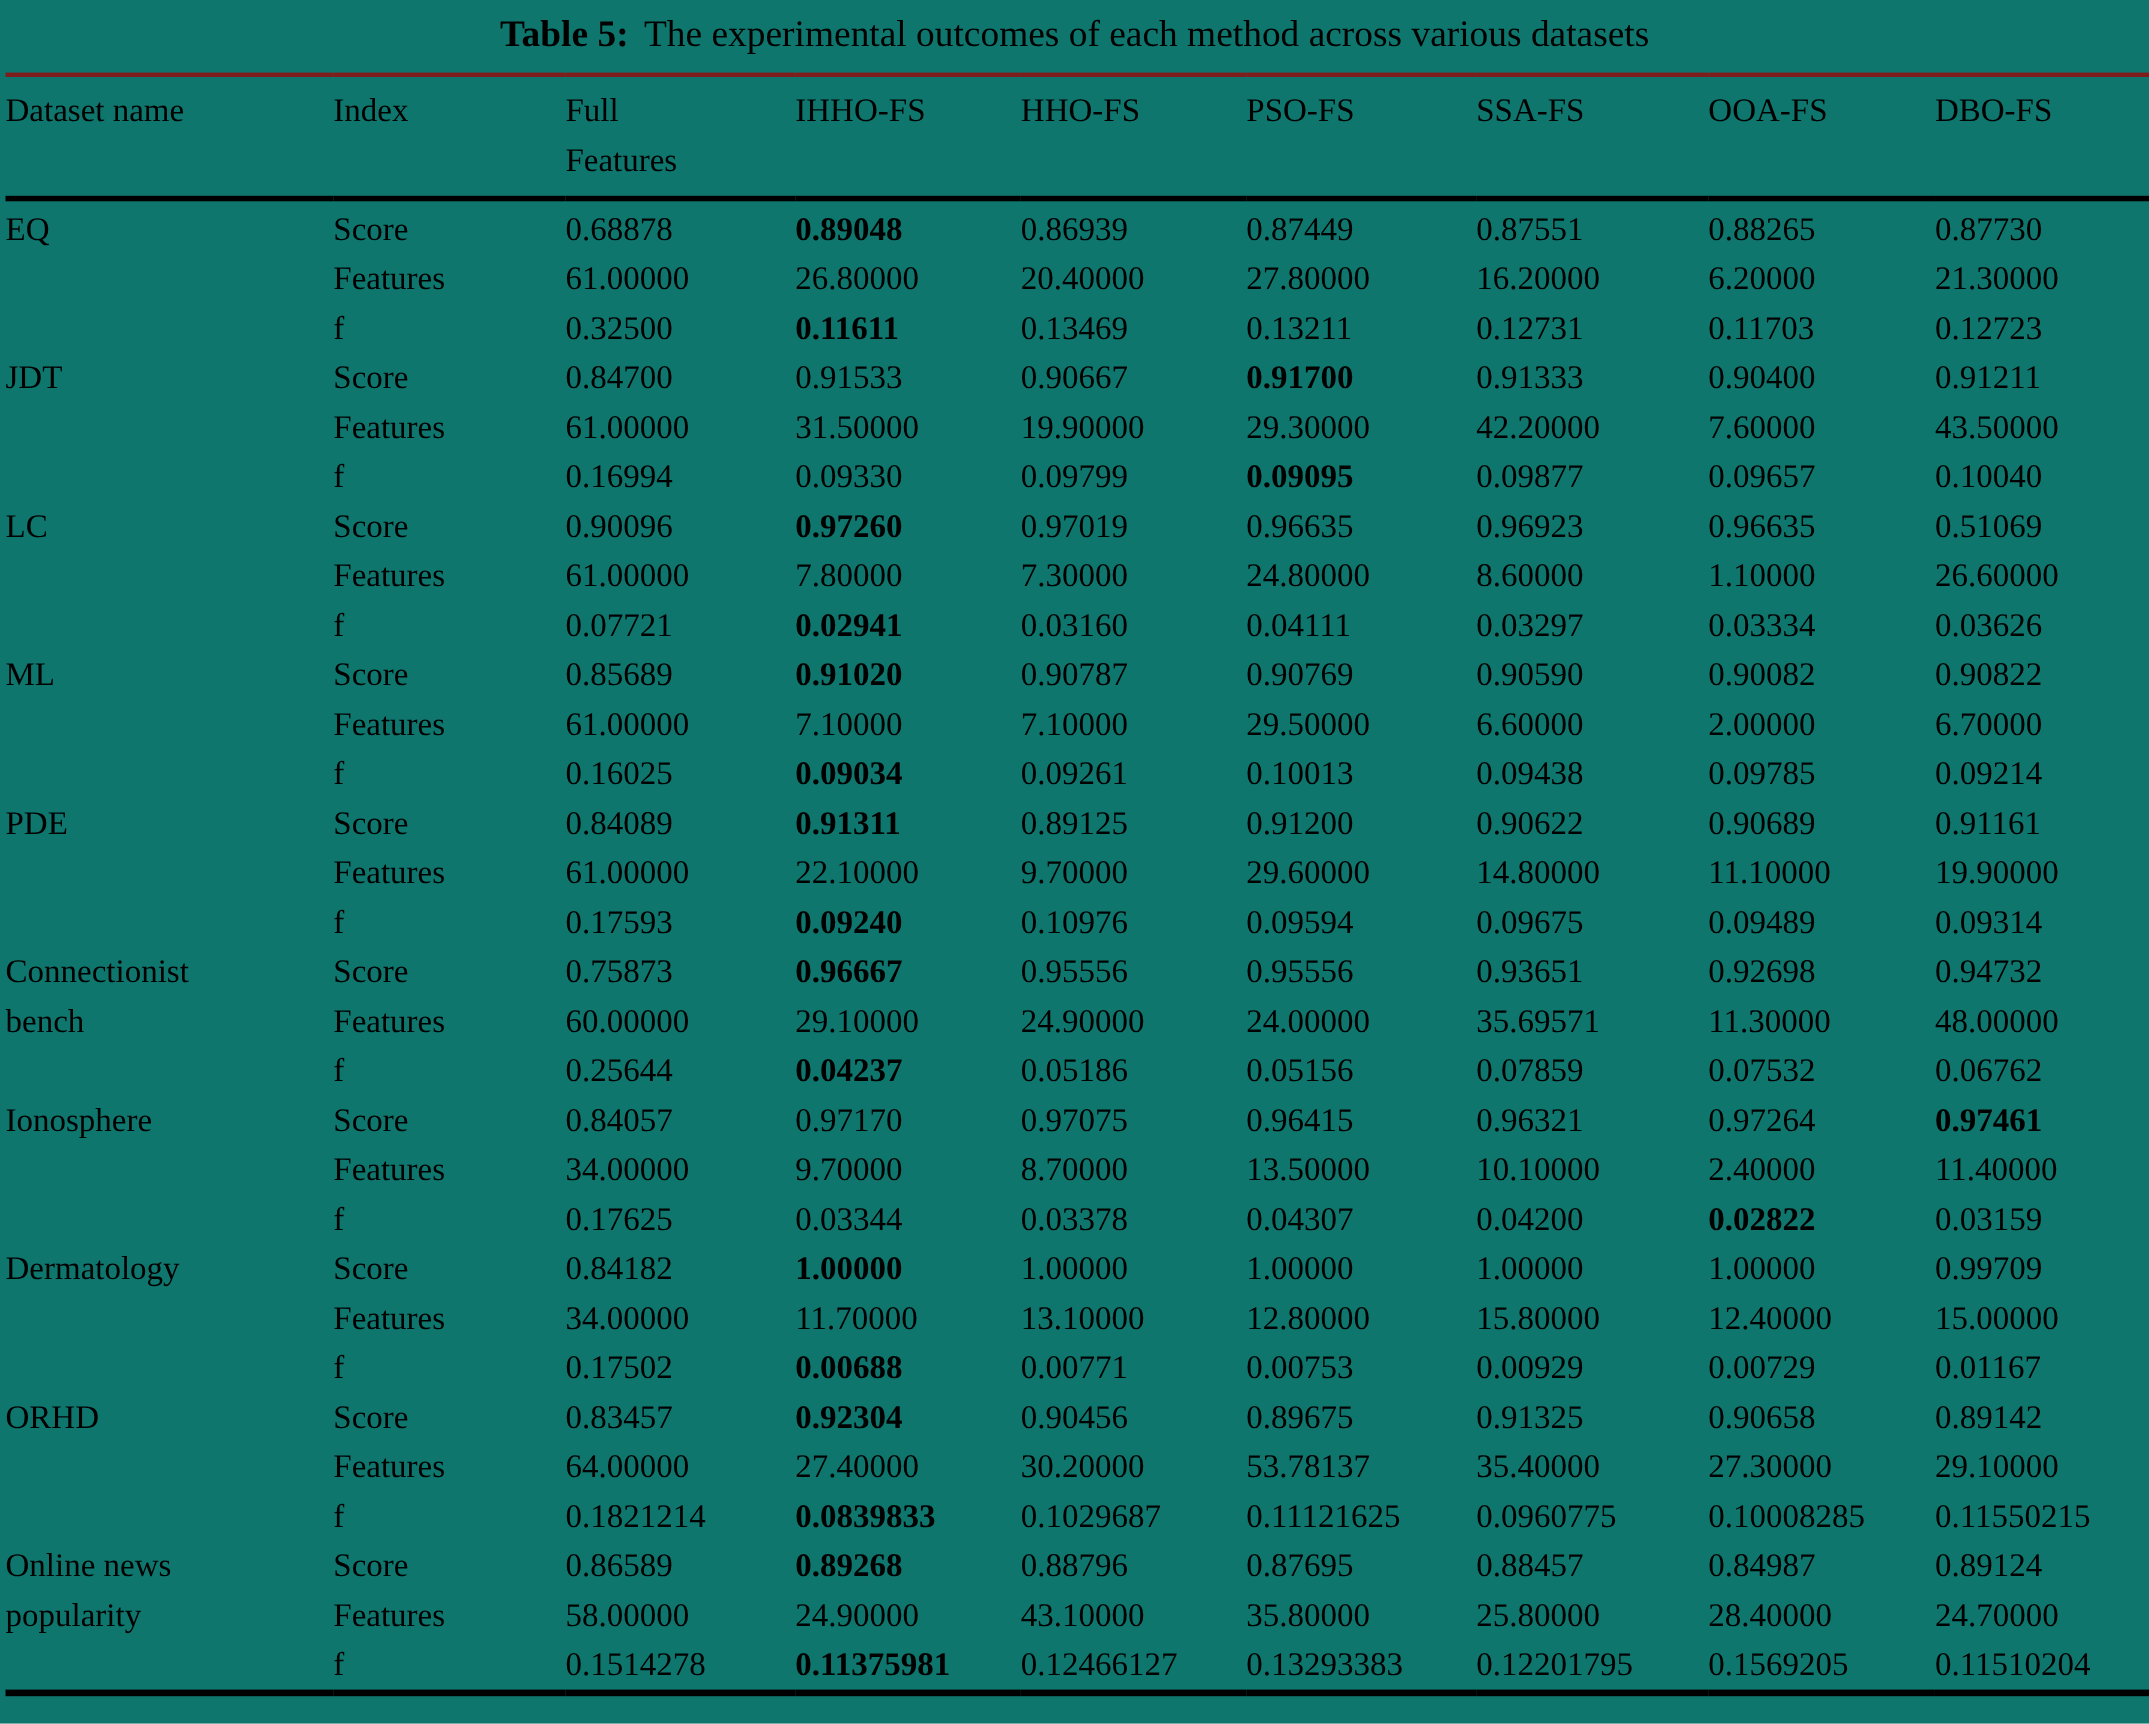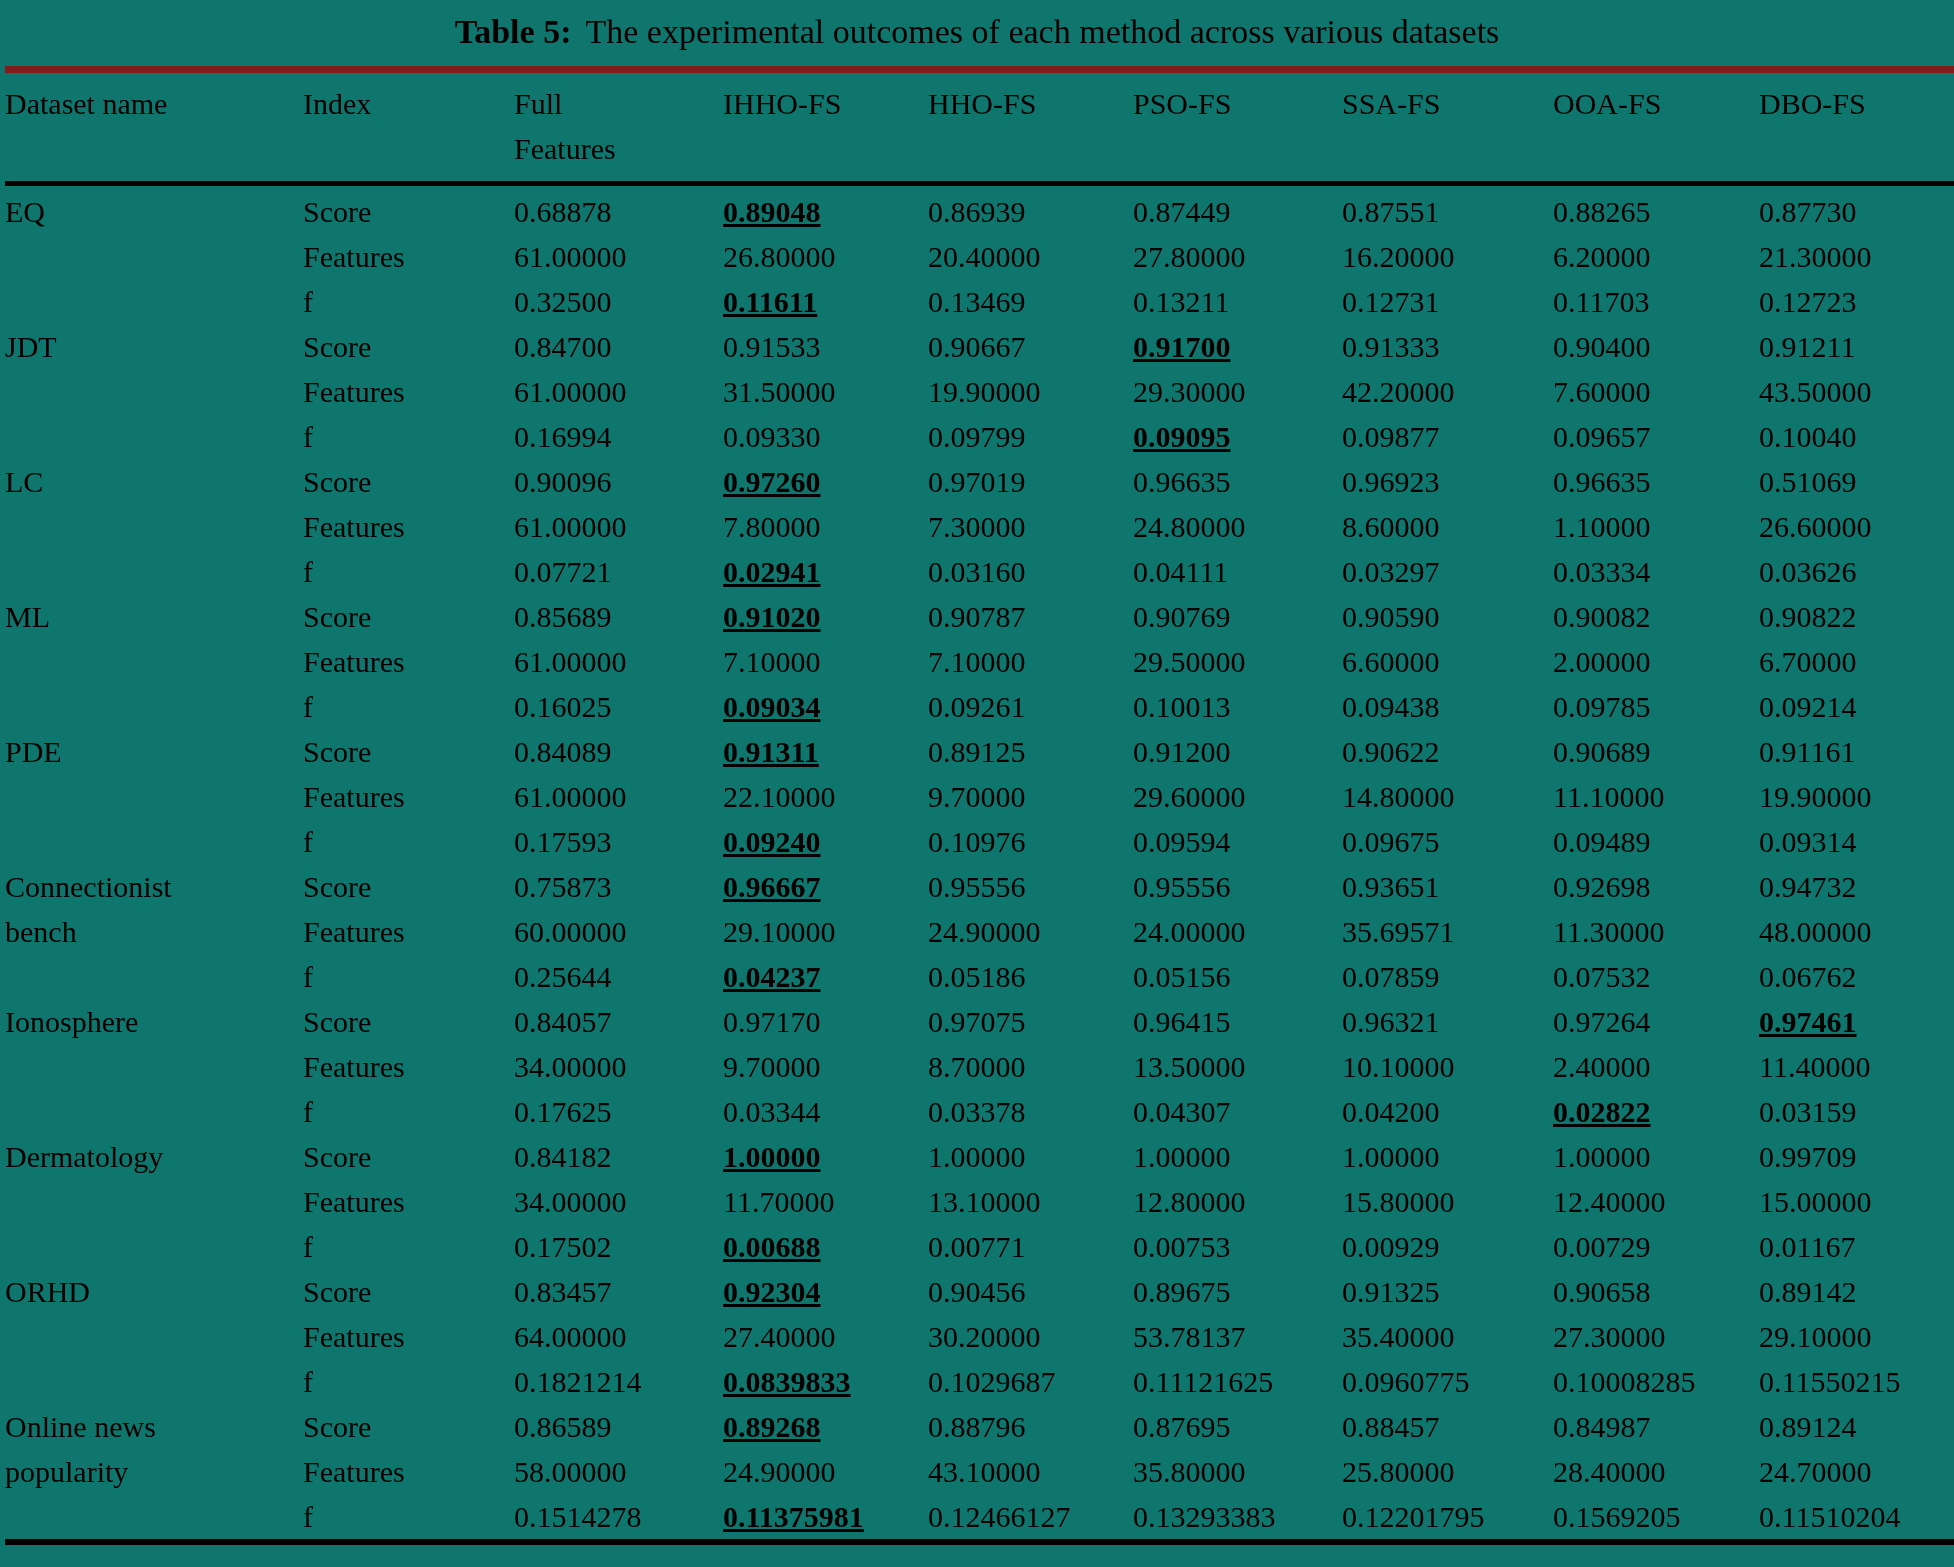--- a/index.html
+++ b/index.html
@@ -25,21 +25,21 @@
   }
   .title .title-label {
     font-weight: bold;
     margin-right: 14px;
   }
   table.results {
     width: 1949px;
     margin-left: 5px;
     border-collapse: collapse;
     table-layout: fixed;
-    border-top: 7px solid #7f1d1d;
+    border-top: 4px solid #7f1d1d;
     border-bottom: 6px solid #000000;
   }
   col.c-dataset { width: 298px; }
   col.c-index   { width: 211px; }
   col.c-full    { width: 209px; }
   col.c-ihho    { width: 205px; }
   col.c-hho     { width: 205px; }
   col.c-pso     { width: 209px; }
   col.c-ssa     { width: 211px; }
   col.c-ooa     { width: 206px; }
@@ -61,21 +61,21 @@
     padding: 0;
     text-align: left;
     vertical-align: top;
     white-space: pre-line;
     overflow: hidden;
   }
   tbody td.dsname {
     vertical-align: top;
   }
   tbody tr:first-child td { padding-top: 3px; }
-  td.b { font-weight: bold; text-decoration: underline; }
+  td.b { font-weight: bold; }
 </style>
 </head>
 <body>
 
 <div class="page">
 
   <div class="title">
     <span class="title-label">Table 5:</span><span>The experimental outcomes of each method across various datasets</span>
   </div>
 

